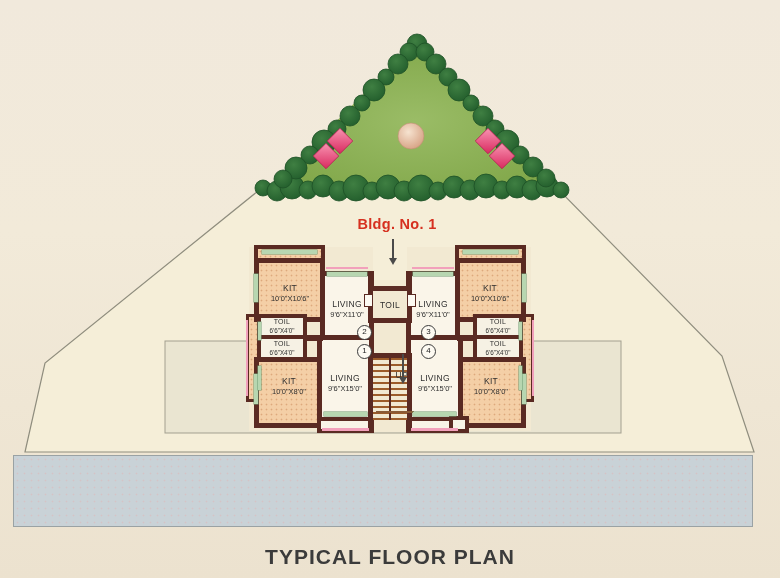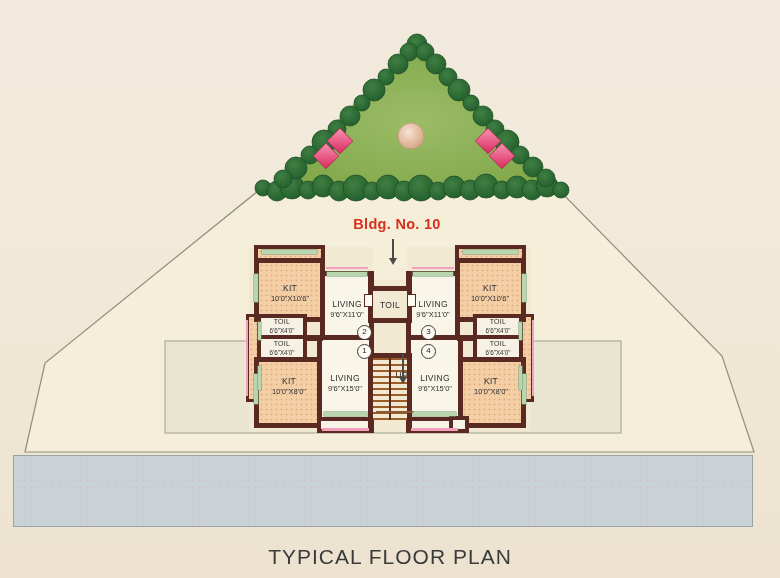--- a/index.html
+++ b/index.html
@@ -194,21 +194,21 @@
   <div class="sill-g" style="left:254px;top:374px;width:4px;height:30px;"></div>
   <div class="sill-g" style="left:522px;top:374px;width:4px;height:30px;"></div>
   <div class="sill-p" style="left:246px;top:320px;width:2px;height:76px;"></div>
   <div class="sill-p" style="left:532px;top:320px;width:2px;height:76px;"></div>
   <div class="sill-g" style="left:258px;top:322px;width:3px;height:18px;"></div>
   <div class="sill-g" style="left:258px;top:366px;width:3px;height:24px;"></div>
   <div class="sill-g" style="left:519px;top:322px;width:3px;height:18px;"></div>
   <div class="sill-g" style="left:519px;top:366px;width:3px;height:24px;"></div>
 </div>
 
-<div class="bldg-label" style="left:397px;top:216px;">Bldg. No. 10</div>
+<div class="bldg-label" style="left:397px;top:216px;">Bldg. No. 1</div>
 <div class="arrow-line" style="left:392px;top:239px;width:2px;height:20px;"></div>
 <div class="arrow-head-down" style="left:388.5px;top:258px;"></div>
 
 <div class="lbl" style="left:290px;top:293px;">
   <div class="nm">KIT</div>
   <div class="dims">10'0"X10'6"</div>
 </div>
 <div class="lbl" style="left:490px;top:293px;">
   <div class="nm">KIT</div>
   <div class="dims">10'0"X10'6"</div>
@@ -259,13 +259,13 @@
 </div>
 <div class="uptext" style="left:402px;top:347px;margin-top:28px;">UP</div>
 <div class="arrow-line" style="left:402px;top:354px;width:2px;height:24px;"></div>
 <div class="arrow-head-down" style="left:398.5px;top:377px;"></div>
 
 <div class="fnum" style="left:357px;top:325px;">2</div>
 <div class="fnum" style="left:357px;top:344px;">1</div>
 <div class="fnum" style="left:421px;top:325px;">3</div>
 <div class="fnum" style="left:421px;top:344px;">4</div>
 
-<div class="title" style="left:390px;top:545px;">TYPICAL FLOOR PLAN</div>
+<div class="title" style="left:390px;top:545px;font-weight:bold;">TYPICAL FLOOR PLAN</div>
 
 </body></html>

